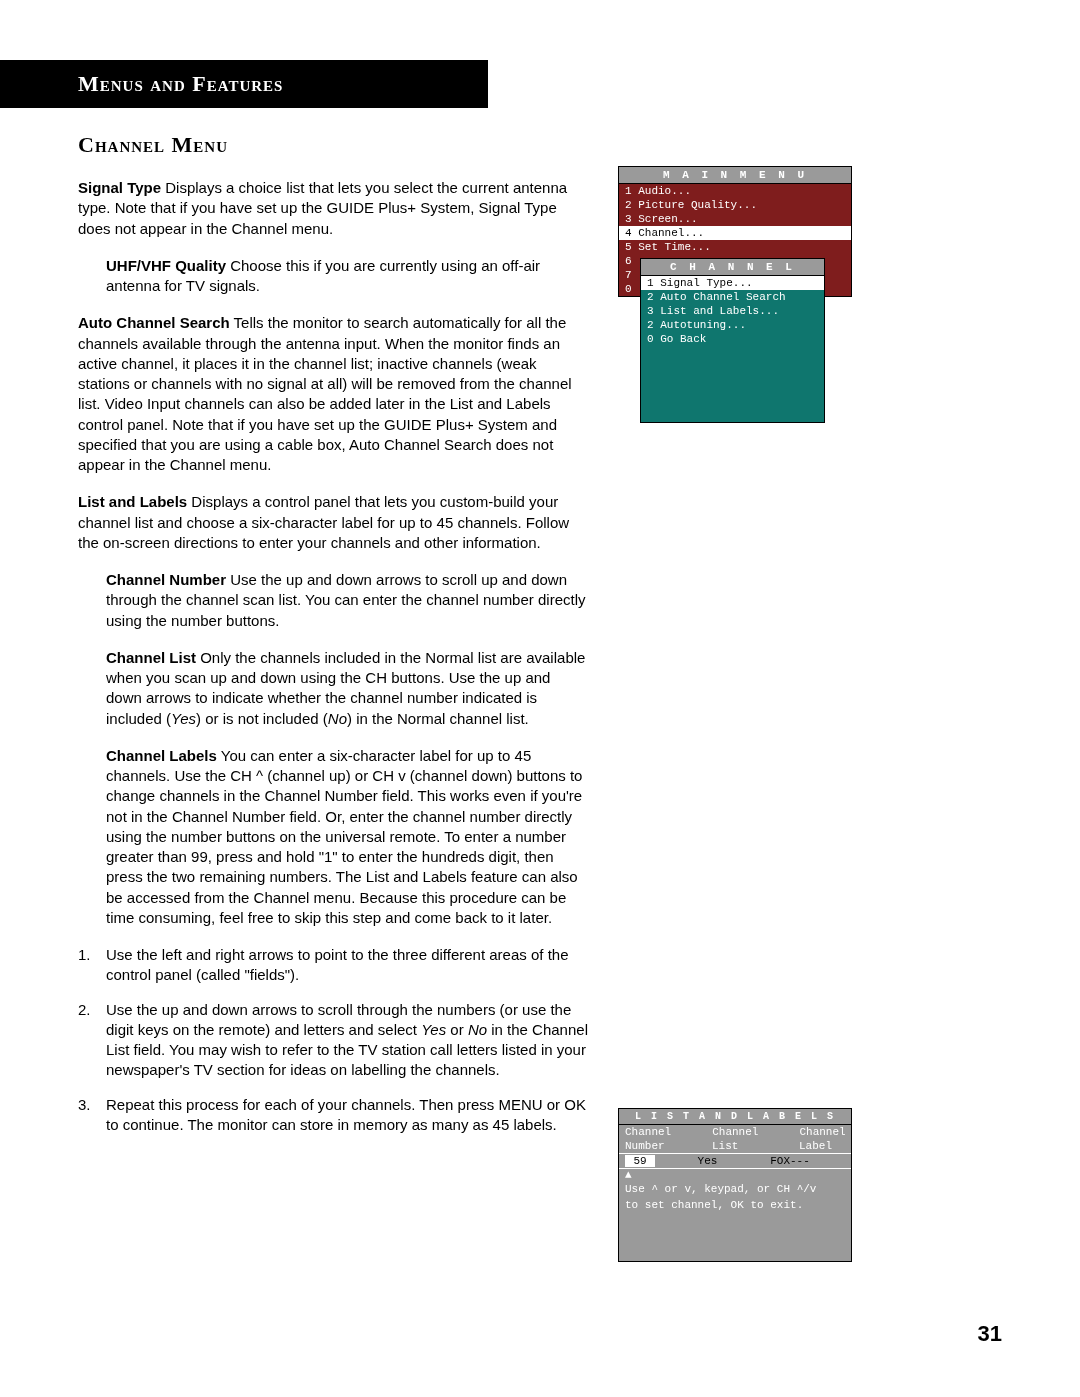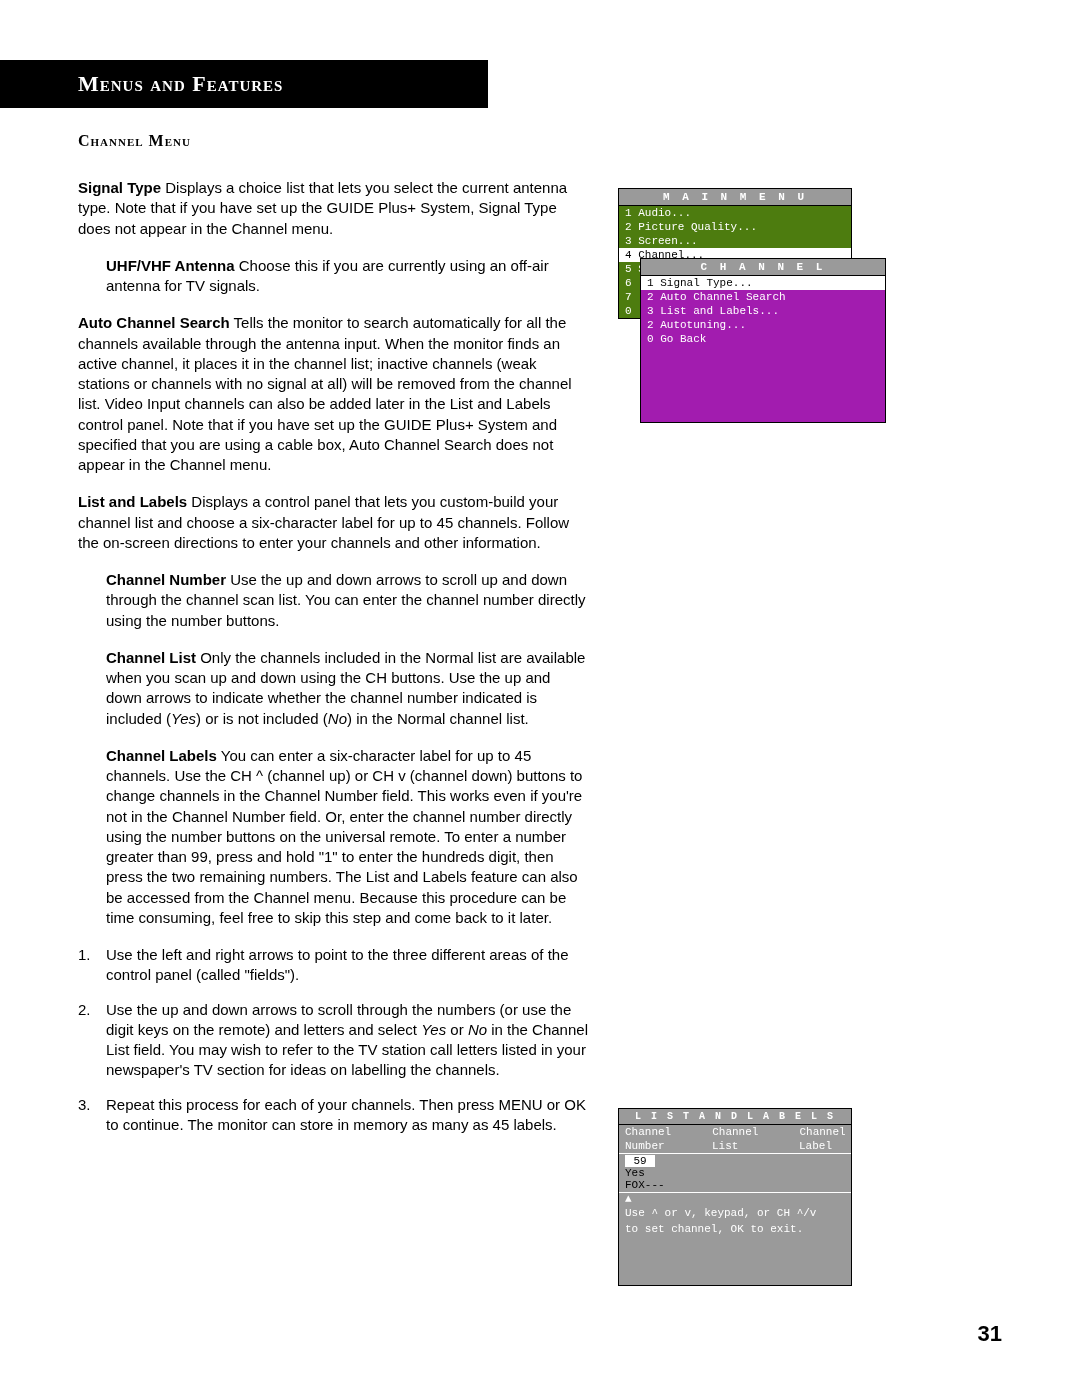--- a/index.html
+++ b/index.html
@@ -27,21 +27,21 @@
     color: #fff;
     letter-spacing: 1px;
     margin-left: 78px;
     font-family: Georgia, 'Times New Roman', serif;
     font-variant: small-caps;
   }
   .section-title {
     position: absolute;
     left: 78px;
     top: 132px;
-    font-size: 16px;
+    font-size: 22px;
     font-weight: 700;
     letter-spacing: 1px;
     font-family: Georgia, 'Times New Roman', serif;
     font-variant: small-caps;
   }
   .body-col {
     position: absolute;
     left: 78px;
     top: 178px;
     width: 510px;
@@ -54,65 +54,65 @@
   .ord-item { display: flex; margin-bottom: 14px; }
   .ord-item .num { width: 28px; flex-shrink: 0; }
   .ord-item .txt { flex: 1; }
   b { font-weight: 700; }
   i { font-style: italic; }
 
   
   .osd1 {
     position: absolute;
     left: 618px;
-    top: 188px;
+    top: 166px;
     width: 234px;
     border: 1.5px solid #000;
-    background: #4d7c0f;
+    background: #7f1d1d;
     font-family: "Courier New", monospace;
     font-size: 11px;
     color: #fff;
   }
   .osd-title {
     background: #9a9a9a;
     color: #fff;
     text-align: center;
     letter-spacing: 3px;
     padding: 2px 0;
     font-weight: bold;
     border-bottom: 1px solid #000;
   }
   .osd-row { padding: 1px 6px; white-space: pre; }
   .osd-row.sel { background: #fff; color: #000; }
   .osd2 {
     position: absolute;
     left: 640px;
     top: 258px;
-    width: 246px;
+    width: 185px;
     border: 1.5px solid #000;
-    background: #a21caf;
+    background: #0f766e;
     font-family: "Courier New", monospace;
     font-size: 11px;
     color: #fff;
   }
   .osd2 .pad { height: 76px; }
   .osd-bottom {
     position: absolute;
     left: 618px;
     top: 1108px;
     width: 234px;
     border: 1.5px solid #000;
     background: #9a9a9a;
     font-family: "Courier New", monospace;
     font-size: 11px;
     color: #fff;
   }
   .ll-hdr { display: flex; padding: 1px 6px; gap: 41px; }
   .ll-hdr span { width: 33%; }
-  .ll-val { display: flex; padding: 1px 6px; color: #000; border-top: 1px solid #fff; border-bottom: 1px solid #fff; flex-direction: column; }
+  .ll-val { display: flex; padding: 1px 6px; color: #000; border-top: 1px solid #fff; border-bottom: 1px solid #fff; }
   .ll-val span { width: 33%; }
   .ll-val .c1 { background: #fff; color: #000; display: inline-block; width: 30px; text-align: center; margin-right: 4px; }
   .ll-help { padding: 2px 6px; }
   .osd-bottom .pad { height: 48px; }
   .ll-arrow { padding-left: 6px;}
 
   .page-num {
     position: absolute;
     right: 78px;
     bottom: 50px;
@@ -124,21 +124,21 @@
 <body>
 
 <div class="banner">
   <span class="banner-text">Menus and Features</span>
 </div>
 
 <div class="section-title">Channel Menu</div>
 
 <div class="body-col">
   <p><b>Signal Type</b><span>   Displays a choice list that lets you select the current antenna type. Note that if you have set up the GUIDE Plus+ System, Signal Type does not appear in the Channel menu.</span></p>
-  <p class="sub"><b>UHF/VHF Antenna</b><span>  Choose this if you are currently using an off-air antenna for TV signals.</span></p>
+  <p class="sub"><b>UHF/VHF Quality</b><span>  Choose this if you are currently using an off-air antenna for TV signals.</span></p>
   <p><b>Auto Channel Search</b><span>  Tells the monitor to search automatically for all the channels available through the antenna input. When the monitor finds an active channel, it places it in the channel list; inactive channels (weak stations or channels with no signal at all) will be removed from the channel list. Video Input channels can also be added later in the List and Labels control panel. Note that if you have set up the GUIDE Plus+ System and specified that you are using a cable box, Auto Channel Search does not appear in the Channel menu.</span></p>
   <p><b>List and Labels</b><span>   Displays a control panel that lets you custom-build your channel list and choose a six-character label for up to 45 channels. Follow the on-screen directions to enter your channels and other information.</span></p>
   <p class="sub"><b>Channel Number</b><span>   Use the up and down arrows to scroll up and down through the channel scan list. You can enter the channel number directly using the number buttons.</span></p>
   <p class="sub"><b>Channel List</b><span>   Only the channels included in the Normal list are available when you scan up and down using the CH buttons. Use the up and down arrows to indicate whether the channel number indicated is included (</span><i>Yes</i><span>) or is not included (</span><i>No</i><span>) in the Normal channel list.</span></p>
   <p class="sub"><b>Channel Labels</b><span>   You can enter a six-character label for up to 45 channels. Use the CH ^ (channel up) or CH v (channel down) buttons to change channels in the Channel Number field. This works even if you're not in the Channel Number field. Or, enter the channel number directly using the number buttons on the universal remote. To enter a number greater than 99, press and hold "1" to enter the hundreds digit, then press the two remaining numbers. The List and Labels feature can also be accessed from the Channel menu. Because this procedure can be time consuming, feel free to skip this step and come back to it later.</span></p>
 
   <div class="ord">
     <div class="ord-item">
       <div class="num">1.</div>
       <div class="txt">Use the left and right arrows to point to the three different areas of the control panel (called "fields").</div>

